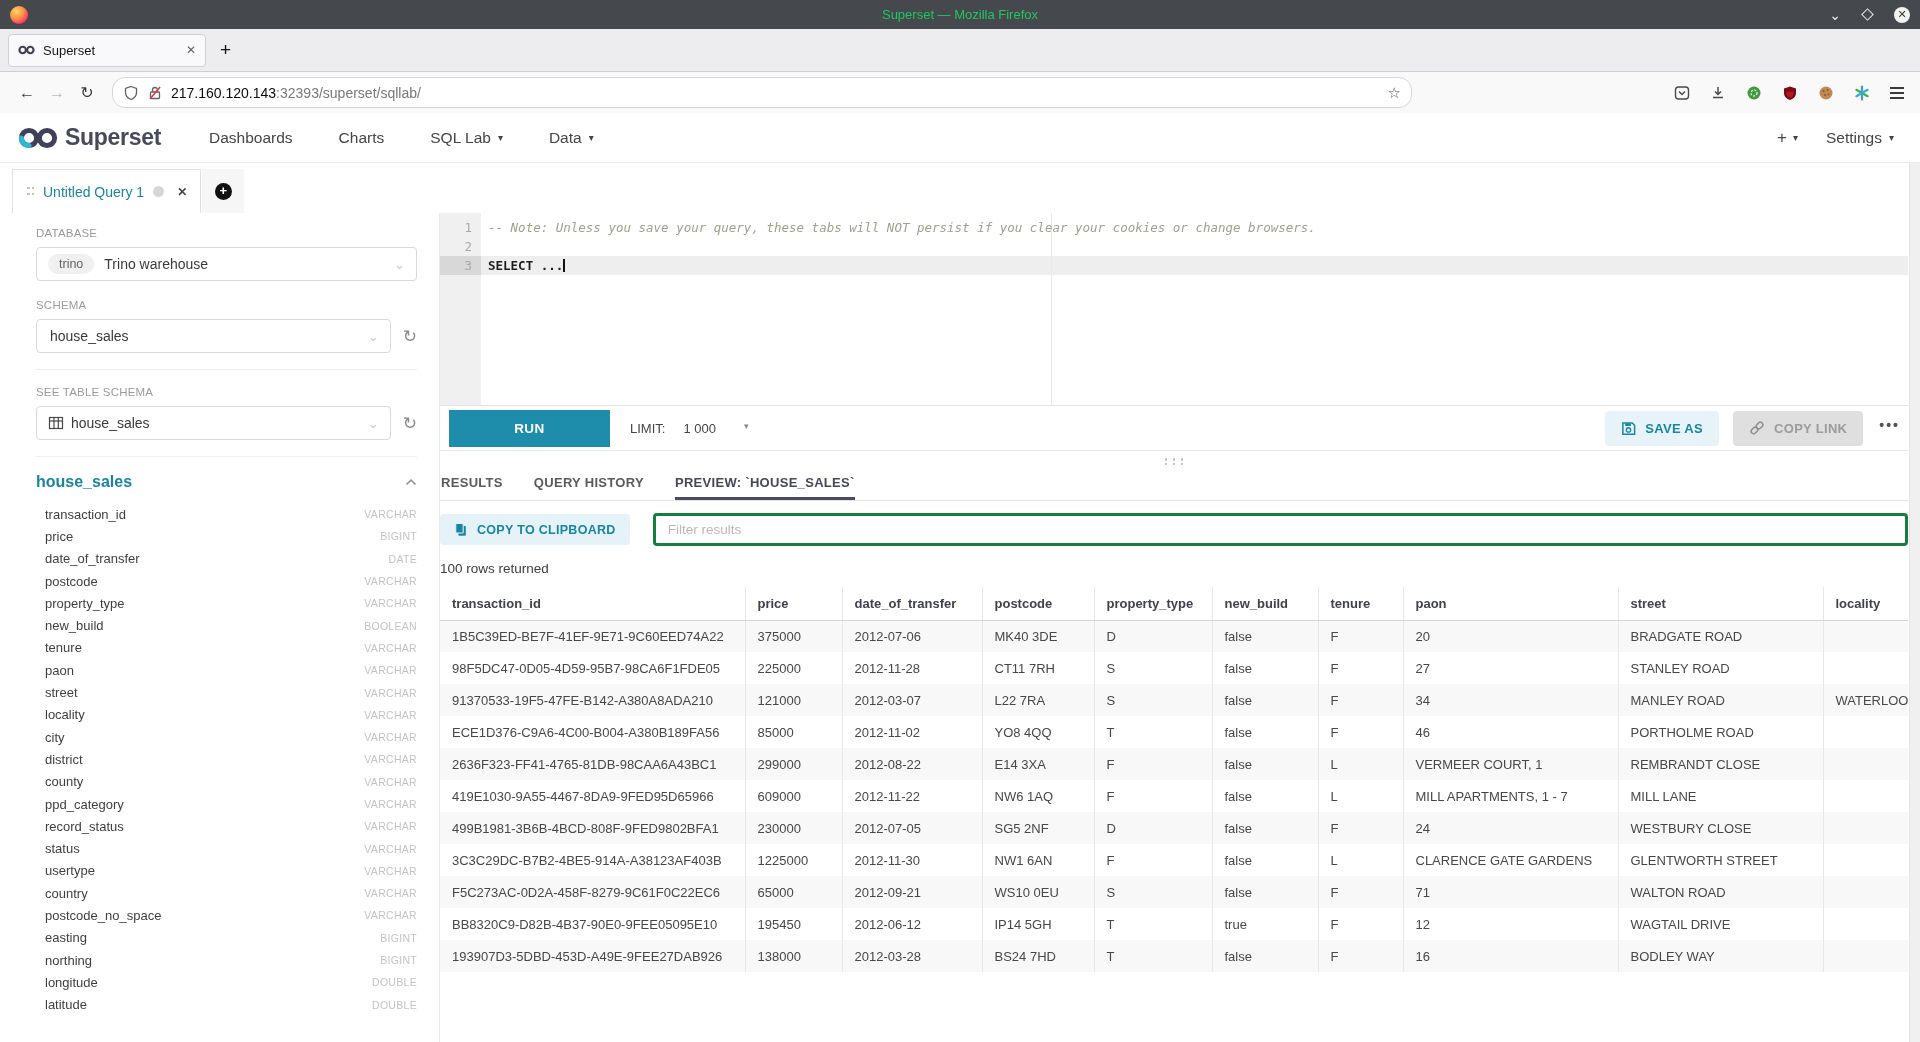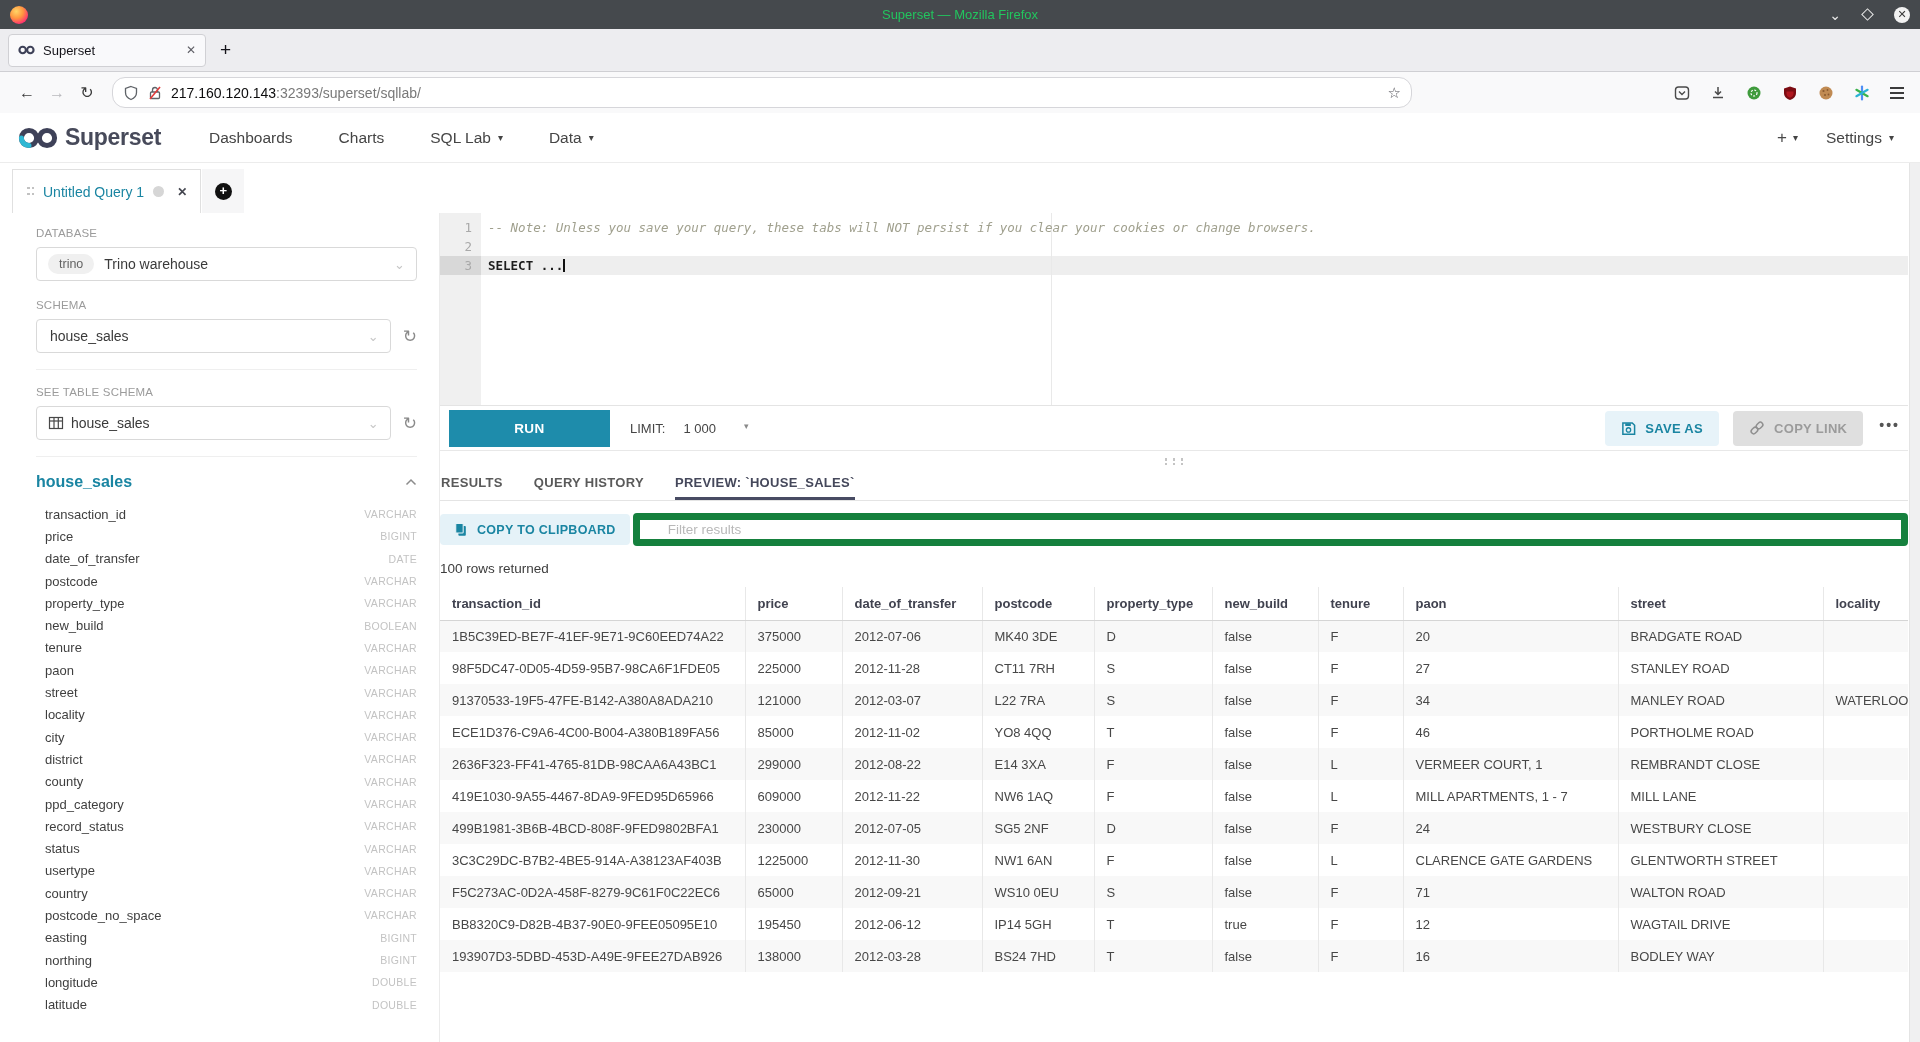--- a/index.html
+++ b/index.html
@@ -131,26 +131,26 @@
           background-size:8px 5px; }
 
   
   .res-tabs { display:flex; border-bottom:1px solid #e4e4e4; height:33px; padding-left:1px; }
   .res-tab { margin-right:31px; font-size:13px; font-weight:700; color:#5a5a5a;
              letter-spacing:0.3px; display:flex; align-items:center;
              border-bottom:3px solid transparent; }
   .res-tab.active { color:#45485b; border-bottom-color:#484b63; }
 
   
-  .actions-row { display:flex; align-items:center; gap:3px; margin-top:12px; }
+  .actions-row { display:flex; align-items:center; gap:23px; margin-top:12px; }
   .copy-clip { height:31px; background:#e5f2f8; color:#1a85a2; border:none; border-radius:4px;
                display:flex; align-items:center; gap:9px; padding:0 14px; font-size:12.5px;
                font-weight:700; letter-spacing:0.3px; font-family:inherit; }
-  .filter-input { flex:1; height:33px; border:7px solid #15803d; border-radius:4px;
-                  padding:0 28px; font-size:13.5px; font-family:inherit; color:#000000; }
+  .filter-input { flex:1; height:33px; border:3px solid #15803d; border-radius:4px;
+                  padding:0 12px; font-size:13.5px; font-family:inherit; color:#000000; }
   .filter-input::placeholder { color:#b8b8b8; }
 
   .rows-returned { margin:15px 0 11px; font-size:13.5px; color:#3d3d3d; }
 
   
   table.results { width:100%; border-collapse:collapse; table-layout:fixed;
                   font-size:13px; color:#474747; }
   table.results th { text-align:left; font-weight:700; color:#40424f; height:33px;
                      padding:0 12px; border-bottom:1px solid #d5d5d5; border-right:1px solid #e8e8e8;
                      white-space:nowrap; overflow:hidden; }

